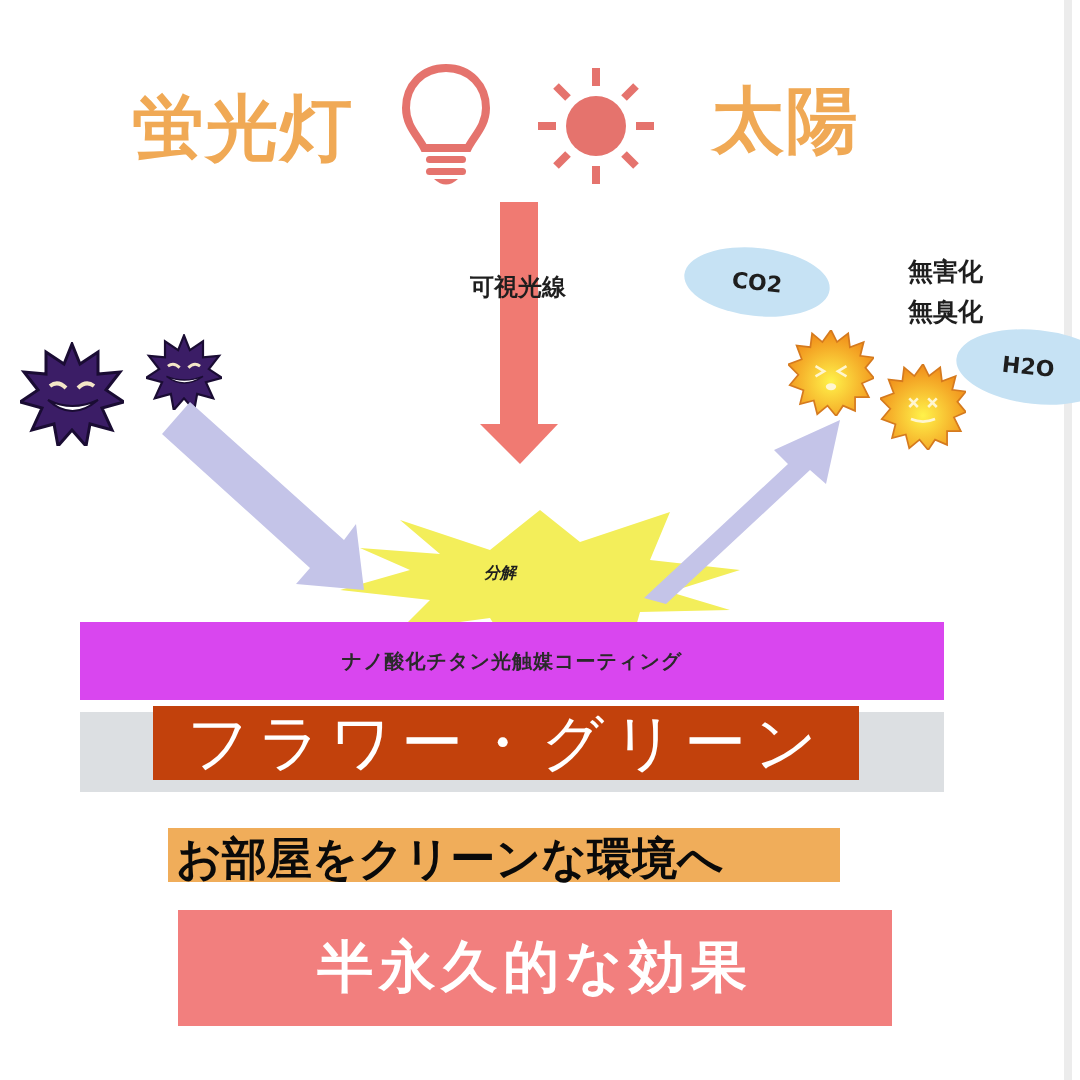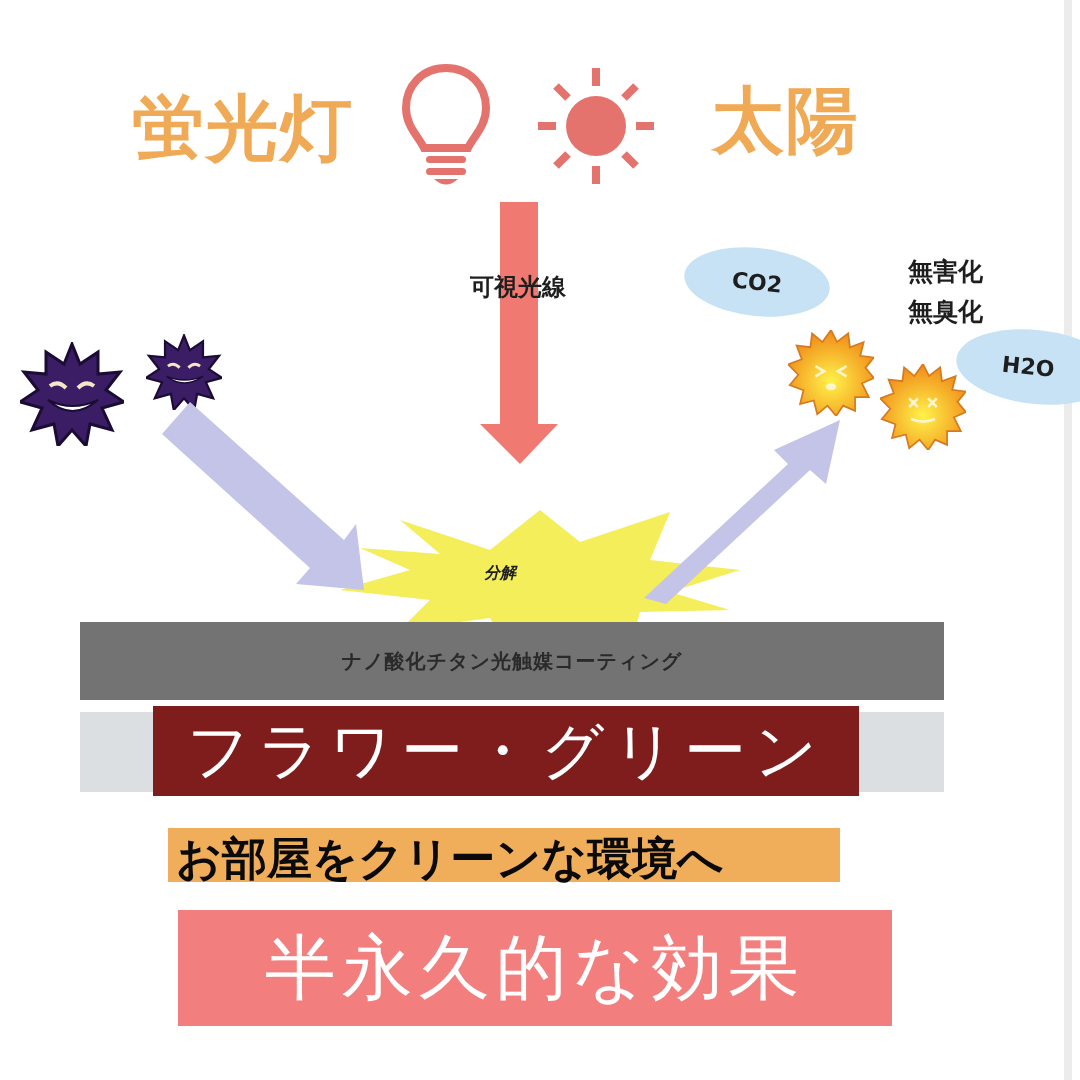--- a/index.html
+++ b/index.html
@@ -18,42 +18,42 @@
   .label-dark {
     color: #1e1e1e; font-weight: bold; font-size: 25px; line-height: 1.6;
     font-family: "DejaVu Sans", sans-serif;
   }
   .cloud {
     background: #c6e2f4; border-radius: 50%;
     display: flex; align-items: center; justify-content: center;
     font-weight: bold; color: #1e1e1e; font-size: 22px;
   }
   .coating {
-    left: 80px; top: 622px; width: 864px; height: 78px; background: #737373;
+    left: 80px; top: 622px; width: 864px; height: 78px; background: #d946ef;
     display: flex; align-items: center; justify-content: center;
     font-size: 20px; font-weight: bold; color: #2a2a2a; letter-spacing: 1px;
   }
   .substrate { left: 80px; top: 712px; width: 864px; height: 80px; background: #dcdfe2; }
   .brand-box {
-    left: 153px; top: 706px; width: 706px; height: 90px; background: #7f1d1d;
+    left: 153px; top: 706px; width: 706px; height: 74px; background: #c2410c;
     display: flex; align-items: center; justify-content: center;
   }
   .brand-text { color: #ffffff; font-size: 62px; letter-spacing: 8px; font-weight: normal; }
   .tagline-box {
     left: 168px; top: 828px; width: 672px; height: 54px; background: #f0ad5a;
   }
   .tagline-text {
     left: 176px; top: 836px; font-size: 45px; font-weight: bold; color: #0a0a0a;
     line-height: 1; letter-spacing: 0px; white-space: nowrap;
   }
   .effect-box {
     left: 178px; top: 910px; width: 714px; height: 116px; background: #f27f7e;
     display: flex; align-items: center; justify-content: center;
   }
-  .effect-text { color: #ffffff; font-size: 71px; letter-spacing: 6px; font-weight: normal; }
+  .effect-text { color: #ffffff; font-size: 56px; letter-spacing: 6px; font-weight: bold; }
 </style>
 </head>
 <body>
 
 <div class="abs right-rule"></div>
 
 <div class="abs title-word" style="left:132px; top:92px;">蛍光灯</div>
 
 <svg class="abs" style="left:400px; top:62px;" width="92" height="124" viewBox="0 0 92 124">
   <path d="M46 6 C22 6 6 24 6 46 C6 64 18 74 24 86 L68 86 C74 74 86 64 86 46 C86 24 70 6 46 6 Z" fill="none" stroke="#e5736d" stroke-width="8"></path>

